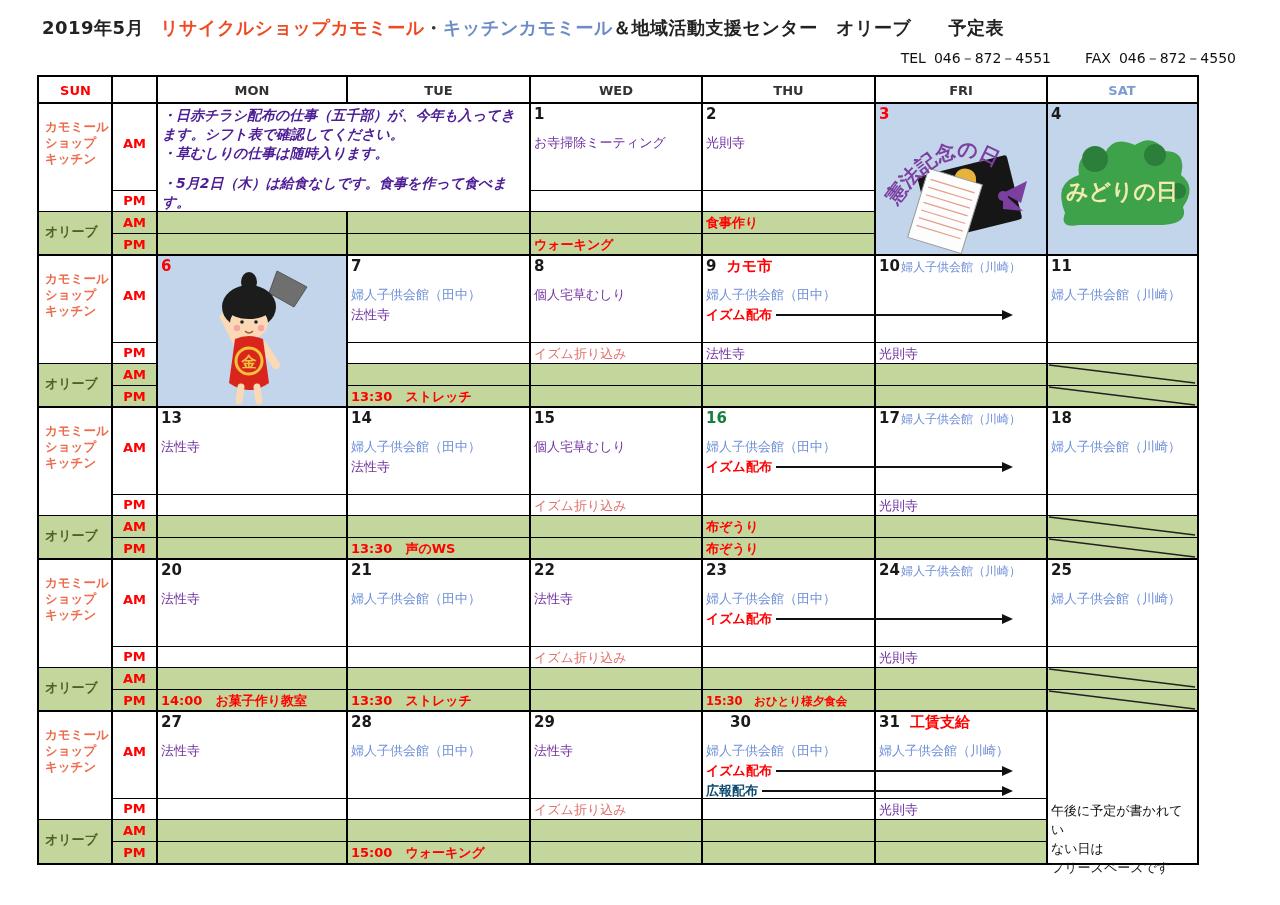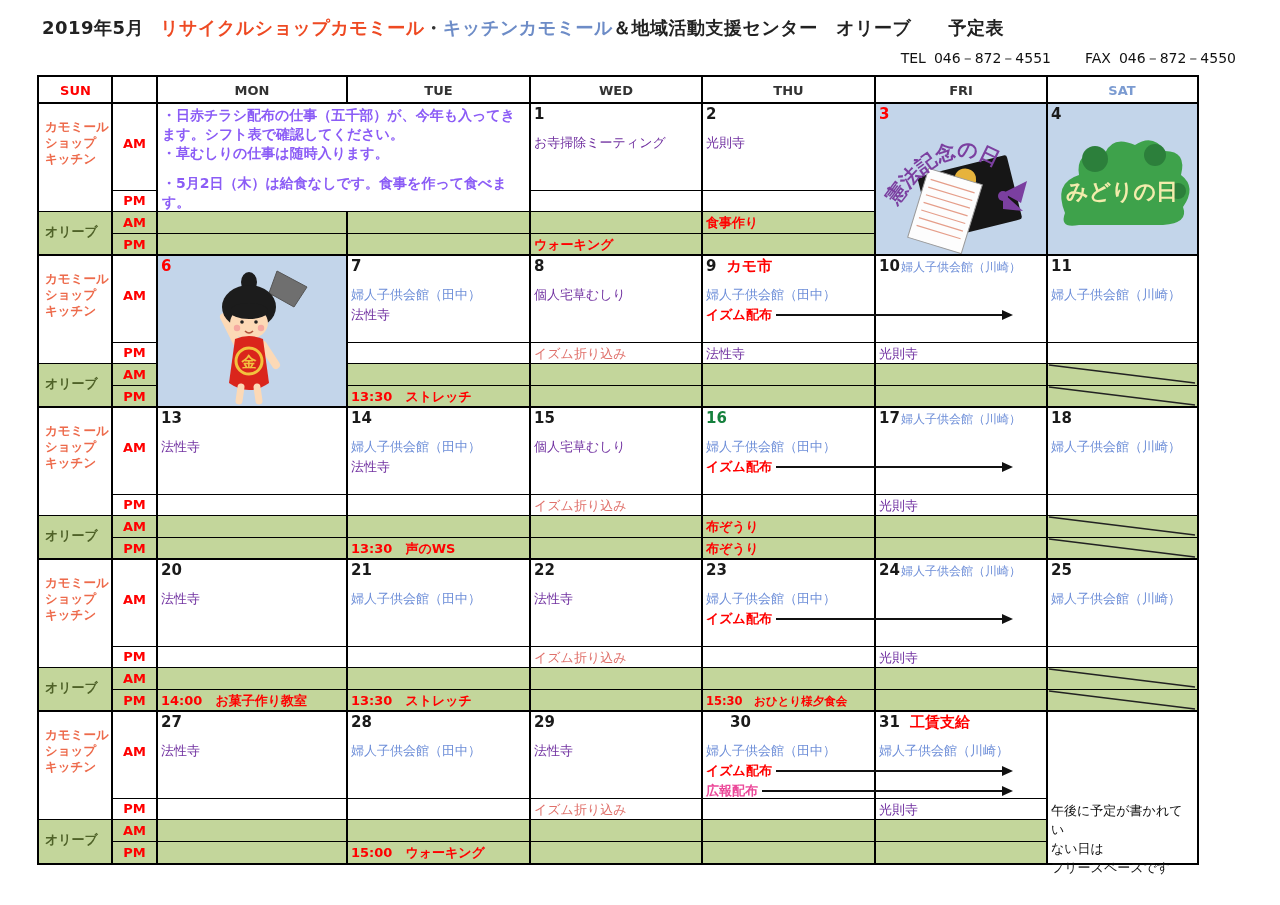--- a/index.html
+++ b/index.html
@@ -21,21 +21,21 @@
   .numrow{font-weight:bold;font-size:15px;white-space:nowrap;}
   .numrow .suffix{font-weight:normal;font-size:12px;margin-left:1px;}
   .numrow .note{font-size:15px;margin-left:10px;}
   .evts div.evline{font-size:13px;line-height:20px;white-space:nowrap;}
   .pmline{font-size:13px;line-height:18px;white-space:nowrap;}
   .small-ev{font-size:11.5px !important;}
   .bold-ev{font-weight:bold;}
   .arrowline{display:flex;align-items:center;overflow:visible;}
   .shaft{flex:1;border-top:2px solid #111;margin-left:4px;}
   .ahead{width:0;height:0;border-left:11px solid #111;border-top:5px solid transparent;border-bottom:5px solid transparent;}
-  .notes{font-size:14px;font-weight:bold;color:#8b5cf6;line-height:19px;}
+  .notes{font-size:14px;font-weight:bold;color:#4c1d95;line-height:19px;font-style:italic;}
   .notes .b4{margin-top:11px;}
   .freenote{font-size:13px;color:#111;line-height:19px;}
 </style>
 </head>
 <body>
 
 <div id="page">
   <div id="titlebar">
     <span class="t-month" style="color: rgb(34, 34, 34);">2019年5月</span><span class="t-shop" style="color: rgb(238, 74, 35);">リサイクルショップカモミール</span><span class="t-sep" style="color: rgb(51, 51, 51);">・</span><span class="t-kitchen" style="color: rgb(109, 140, 199);">キッチンカモミール</span><span class="t-rest">＆地域活動支援センター　オリーブ　　予定表</span>
   </div>
@@ -372,21 +372,21 @@
       </div>
       <div class="c numrow" style="left: 691px; top: 636px; width: 167px; height: 20px;"><span style="color: rgb(26, 26, 26);">30</span></div>
       <div class="c evts" style="left: 667px; top: 664px; width: 307px; height: 62px; overflow: visible;">
         <div class="evline" style="width: 165px;"><span style="color: rgb(109, 142, 216);">婦人子供会館（田中）</span></div>
         <div class="evline arrowline bold-ev">
           <span style="color: rgb(255, 0, 0);">イズム配布</span>
           <span class="shaft"></span>
           <span class="ahead"></span>
         </div>
         <div class="evline arrowline bold-ev">
-          <span style="color: #ec4899;">広報配布</span>
+          <span style="color: #0c4a6e;">広報配布</span>
           <span class="shaft"></span>
           <span class="ahead"></span>
         </div>
       </div>
       <div class="c numrow" style="left: 840px; top: 636px; width: 166px; height: 20px;"><span style="color: rgb(26, 26, 26);">31</span><span class="note" style="color: rgb(255, 0, 0); font-weight: bold;">工賃支給</span></div>
       <div class="c evts" style="left: 840px; top: 664px; width: 164px; height: 62px; overflow: visible;">
         <div class="evline"><span style="color: rgb(109, 142, 216);">婦人子供会館（川崎）</span></div>
       </div>
       <div class="c evts" style="left: 840px; top: 723px; width: 164px; height: 18px;">
         <div class="evline pmline"><span style="color: rgb(112, 48, 160);">光則寺</span></div>

